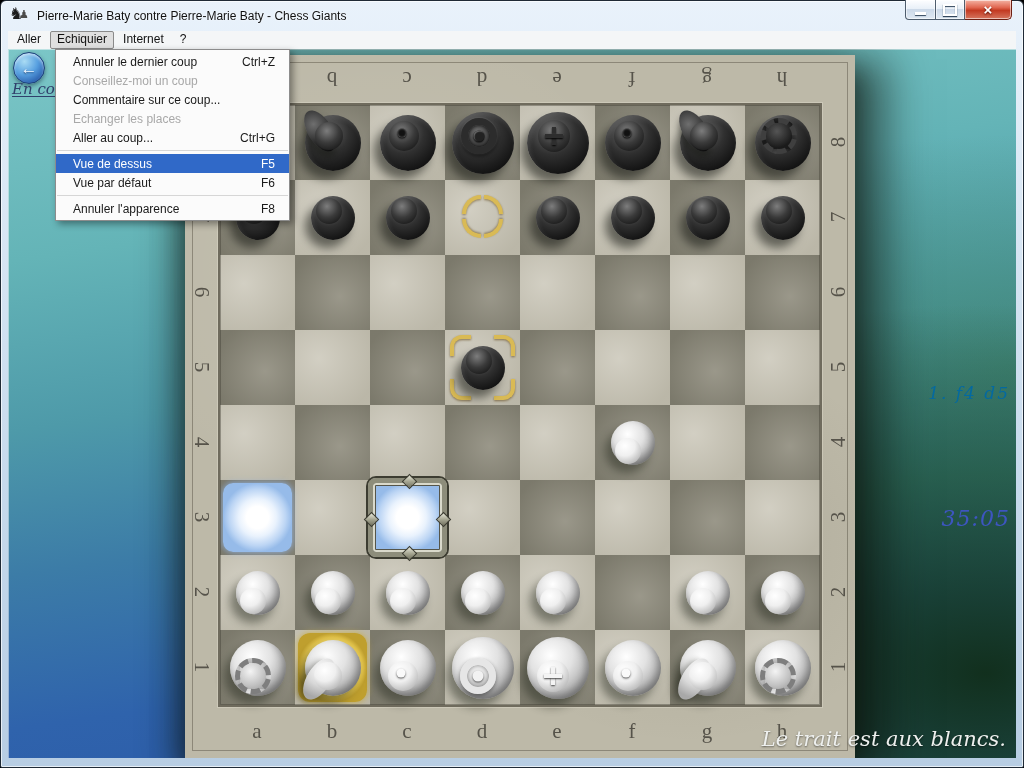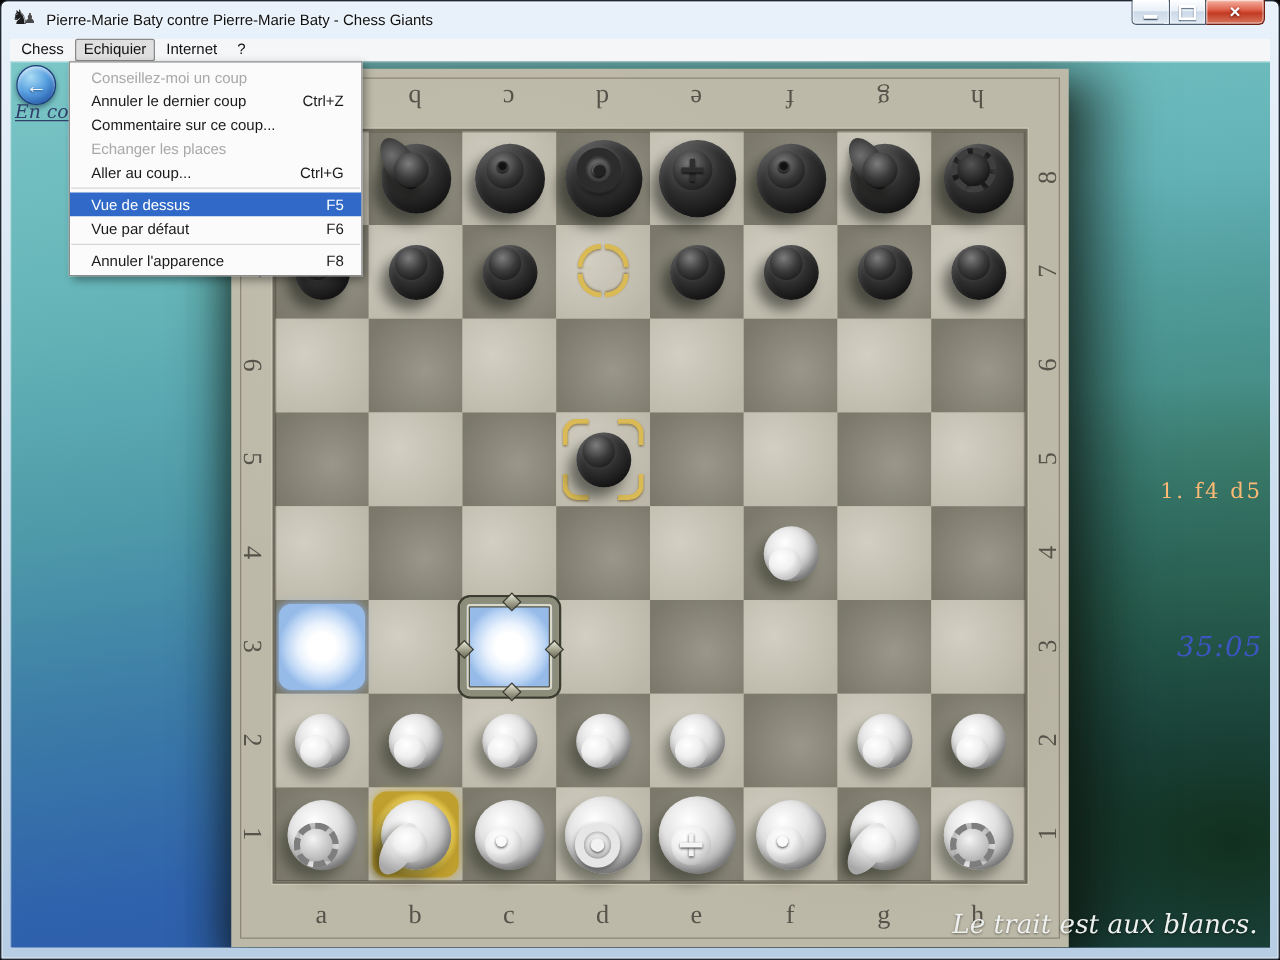--- a/index.html
+++ b/index.html
@@ -135,22 +135,22 @@
   .sep{height:1px;background:#d6d6d6;margin:3px 1px;}
 
   
   .back-btn{position:absolute;left:13px;top:52px;width:30px;height:30px;border-radius:50%;z-index:20;
     background:radial-gradient(circle at 35% 28%,#aadcf4 0%,#58a0e0 45%,#2f67b4 75%,#234e90 100%);
     border:1px solid #1d3f78;box-shadow:0 2px 4px rgba(0,20,40,.45), inset 0 2px 3px rgba(255,255,255,.6);
     display:flex;align-items:center;justify-content:center;}
   .back-btn .arrow{color:#eef6ff;font-size:17px;font-weight:bold;line-height:17px;text-shadow:0 1px 2px #1a3a6a;}
   .state-text{position:absolute;left:12px;top:80px;z-index:20;font-family:"DejaVu Serif",serif;font-style:italic;
     font-size:15px;color:#30406b;text-decoration:underline;text-underline-offset:2px;}
-  .moves-text{position:absolute;right:14px;top:383px;z-index:20;font-family:"DejaVu Serif",serif;
-    font-size:17px;color:#fdba74;letter-spacing:2px;}
+  .moves-text{position:absolute;right:14px;top:383px;z-index:20;font-family:"DejaVu Serif",serif;font-style:italic;
+    font-size:17px;color:#0369a1;letter-spacing:2px;}
   .clock-text{position:absolute;right:14px;top:506px;z-index:20;font-family:"DejaVu Serif",serif;font-style:italic;
     font-size:22px;color:#3d55c0;letter-spacing:1px;}
   .turn-text{position:absolute;right:18px;top:727px;z-index:20;font-family:"DejaVu Serif",serif;font-style:italic;
     font-size:21px;color:#eef0ee;text-shadow:0 1px 2px rgba(0,0,0,.5);}
 </style>
 </head>
 <body>
 
 <div class="screen">
   <div class="win-frame"></div>
@@ -168,21 +168,21 @@
       <div class="cap-btn btn-max">
           <span class="g-max"></span>
         </div>
       <div class="cap-btn btn-close">
           <span class="g-close">×</span>
         </div>
     </div>
   </div>
 
   <div class="menu-bar" id="menubar">
-      <div class="mb-item">Chess</div>
+      <div class="mb-item">Aller</div>
       <div class="mb-item open">Echiquier</div>
       <div class="mb-item">Internet</div>
       <div class="mb-item">?</div>
     </div>
 
   <div class="viewport">
     <div class="board">
       <div class="frame-line outer"></div>
       <div class="squares" id="squares">
           <div class="square light" style="left: 35px; top: 50px;"></div>
@@ -465,26 +465,26 @@
 
   <div class="back-btn">
     <span class="arrow">←</span>
   </div>
   <div class="state-text">En cours</div>
   <div class="moves-text">1. f4  d5</div>
   <div class="clock-text">35:05</div>
   <div class="turn-text">Le trait est aux blancs.</div>
 
   <div class="dropdown" id="dropdown">
-      <div class="mi disabled">
-        <span>Conseillez-moi un coup</span>
-      </div>
       <div class="mi">
         <span>Annuler le dernier coup</span>
         <span class="sc">Ctrl+Z</span>
+      </div>
+      <div class="mi disabled">
+        <span>Conseillez-moi un coup</span>
       </div>
       <div class="mi">
         <span>Commentaire sur ce coup...</span>
       </div>
       <div class="mi disabled">
         <span>Echanger les places</span>
       </div>
       <div class="mi">
         <span>Aller au coup...</span>
         <span class="sc">Ctrl+G</span>

